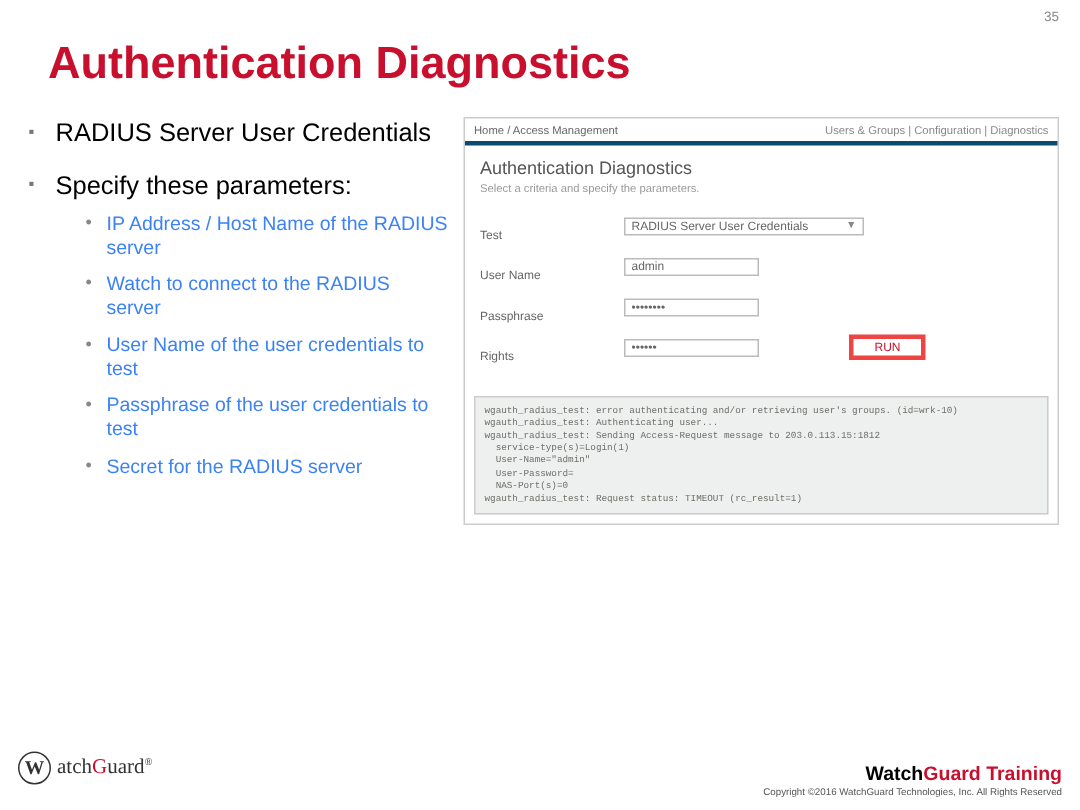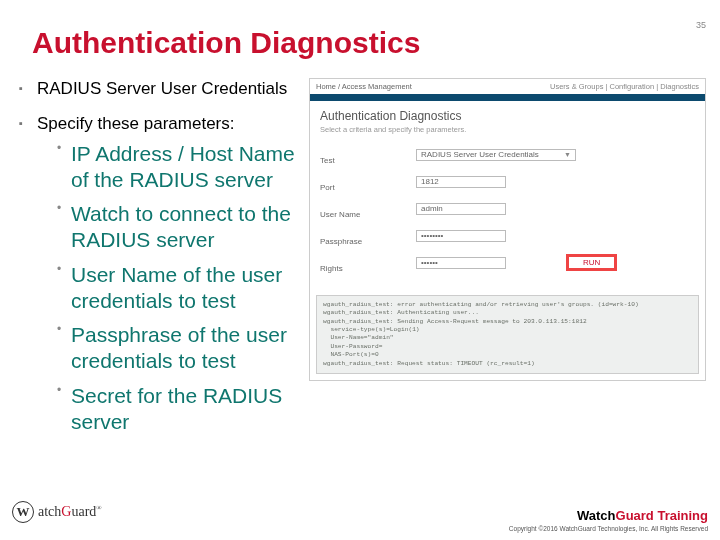--- a/index.html
+++ b/index.html
@@ -4,21 +4,21 @@
 <style>
   * { box-sizing: border-box; margin: 0; padding: 0; }
   body {
     width: 720px; height: 540px;
     font-family: Arial, Helvetica, sans-serif;
     background: #fff;
     position: relative;
     overflow: hidden;
   }
   .page-num {
-    position: absolute; top: 20px; right: 14px;
+    position: absolute; top: 6px; right: 14px;
     font-size: 9px; color: #888;
   }
   .title {
     color: #c8102e;
     font-size: 30px;
     font-weight: bold;
     padding: 26px 0 0 32px;
   }
   .content {
     display: flex;
@@ -45,40 +45,40 @@
     content: "▪";
     position: absolute; left: 0; top: 0;
     color: #777; font-size: 11px;
     line-height: 20px;
   }
   ul.sub { list-style: none; margin-top: 6px; padding-left: 20px; }
   ul.sub > li {
     position: relative;
     padding-left: 14px;
     margin-bottom: 8px;
-    font-size: 21px;
+    font-size: 13px;
     line-height: 1.25;
-    color: #0f766e;
+    color: #3b82f6;
   }
   ul.sub > li::before {
     content: "•";
     position: absolute; left: 0; top: 0;
     color: #888; font-size: 12px;
   }
   
   .panel {
     border: 1px solid #ccc;
     font-size: 8px;
     color: #666;
     background: #fff;
   }
   .panel-topbar {
     display: flex; justify-content: space-between;
     padding: 3px 6px;
-    border-bottom: 7px solid #0c4a6e;
+    border-bottom: 3px solid #0c4a6e;
     font-size: 7.5px;
     text-align: right;
   }
   .panel-topbar .right-links span { color: #888; }
   .panel-body { padding: 8px 10px 10px; }
   .panel-h1 { font-size: 12px; color: #555; margin-bottom: 2px; }
   .panel-sub { font-size: 7.5px; color: #999; margin-bottom: 10px; }
   .form-row { display: flex; align-items: center; margin-bottom: 6px; }
   .form-row label {
     width: 96px; text-align: left; padding-right: 10px;
@@ -186,24 +186,20 @@
         <div class="panel-sub">Select a criteria and specify the parameters.</div>
 
         <div class="form-row">
           <label>Test</label>
           <div class="field dropdown">
             <span>RADIUS Server User Credentials</span>
             <span class="arrow">▼</span>
           </div>
         </div>
         <div class="form-row">
-          <label>Port</label>
-          <div class="field">1812</div>
-        </div>
-        <div class="form-row">
           <label>User Name</label>
           <div class="field">admin</div>
         </div>
         <div class="form-row">
           <label>Passphrase</label>
           <div class="field">••••••••</div>
         </div>
         <div class="form-row">
           <label>Rights</label>
           <div class="field">••••••</div>

